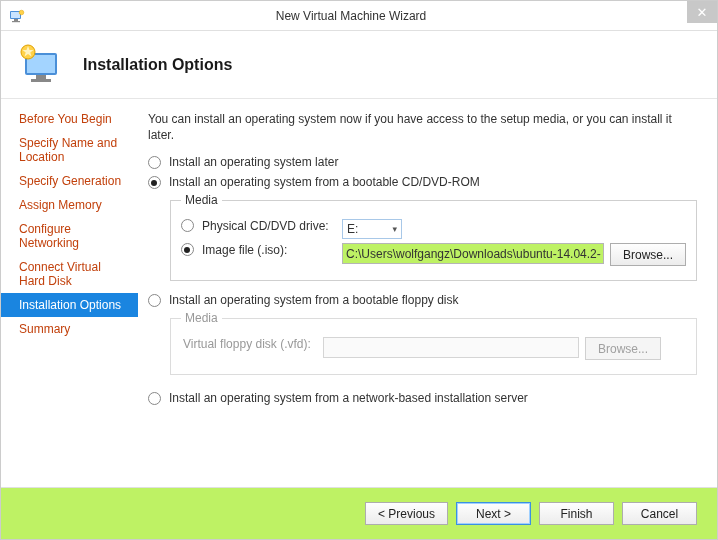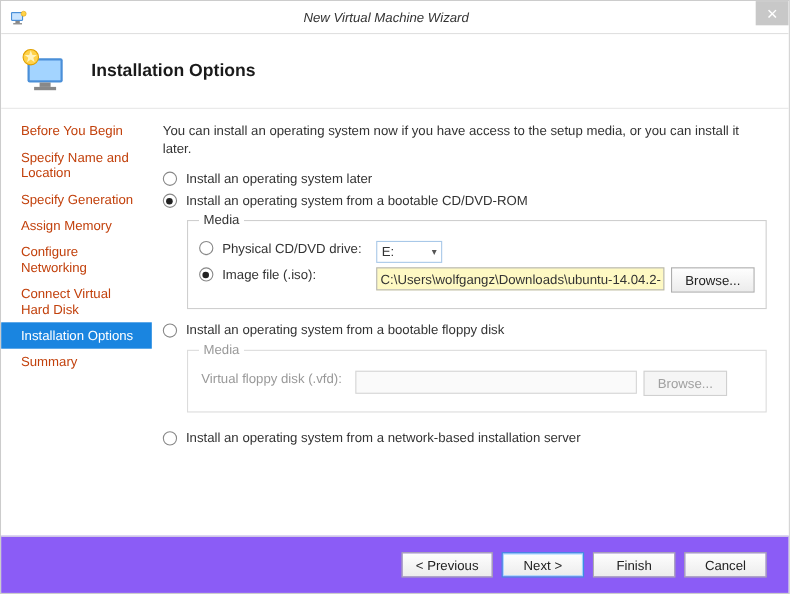--- a/index.html
+++ b/index.html
@@ -27,21 +27,20 @@
     width: 16px; height: 16px;
     margin-left: 8px;
   }
   .title-text {
     position: absolute;
     left: 0; right: 16px;
     text-align: center;
     font-size: 12px;
     color: #333;
     pointer-events: none;
-    font-style: italic;
   }
   .close-btn {
     position: absolute;
     right: 0; top: 0;
     width: 30px; height: 22px;
     background: #c8c8c8;
     color: #fff;
     display: flex;
     align-items: center;
     justify-content: center;
@@ -132,21 +131,21 @@
     align-items: center;
     justify-content: space-between;
     padding: 0 4px;
     font-size: 12px;
     color: #333;
   }
   .select .chev { font-size: 9px; color: #555; }
   .text-input {
     height: 21px;
     border: 1px solid #b5b5b5;
-    background: #fef9c3;
+    background: #bef264;
     padding: 0 3px;
     font-size: 12px;
     color: #333;
     overflow: hidden;
     white-space: nowrap;
     display: inline-flex;
     align-items: center;
   }
   .text-input.disabled { border-color: #d5d5d5; background: #fafafa; color: #aaa; }
   .btn {
@@ -166,21 +165,21 @@
   .btn.primary { border: 1px solid #3c90e0; box-shadow: inset 0 0 0 1px #a0d0ff; }
   
   .footer {
     height: 52px;
     border-top: 1px solid #e0e0e0;
     display: flex;
     align-items: center;
     justify-content: flex-end;
     padding-right: 20px;
     gap: 8px;
-    background: #8b5cf6;
+    background: #bef264;
   }
 </style>
 </head>
 <body>
 
 <div class="titlebar">
   <span class="title-icon">
     <svg viewBox="0 0 16 16">
       <rect x="1" y="3" width="11" height="8" rx="1" fill="#4a8fd8"></rect>
       <rect x="2" y="4" width="9" height="6" fill="#c9e4ff"></rect>

